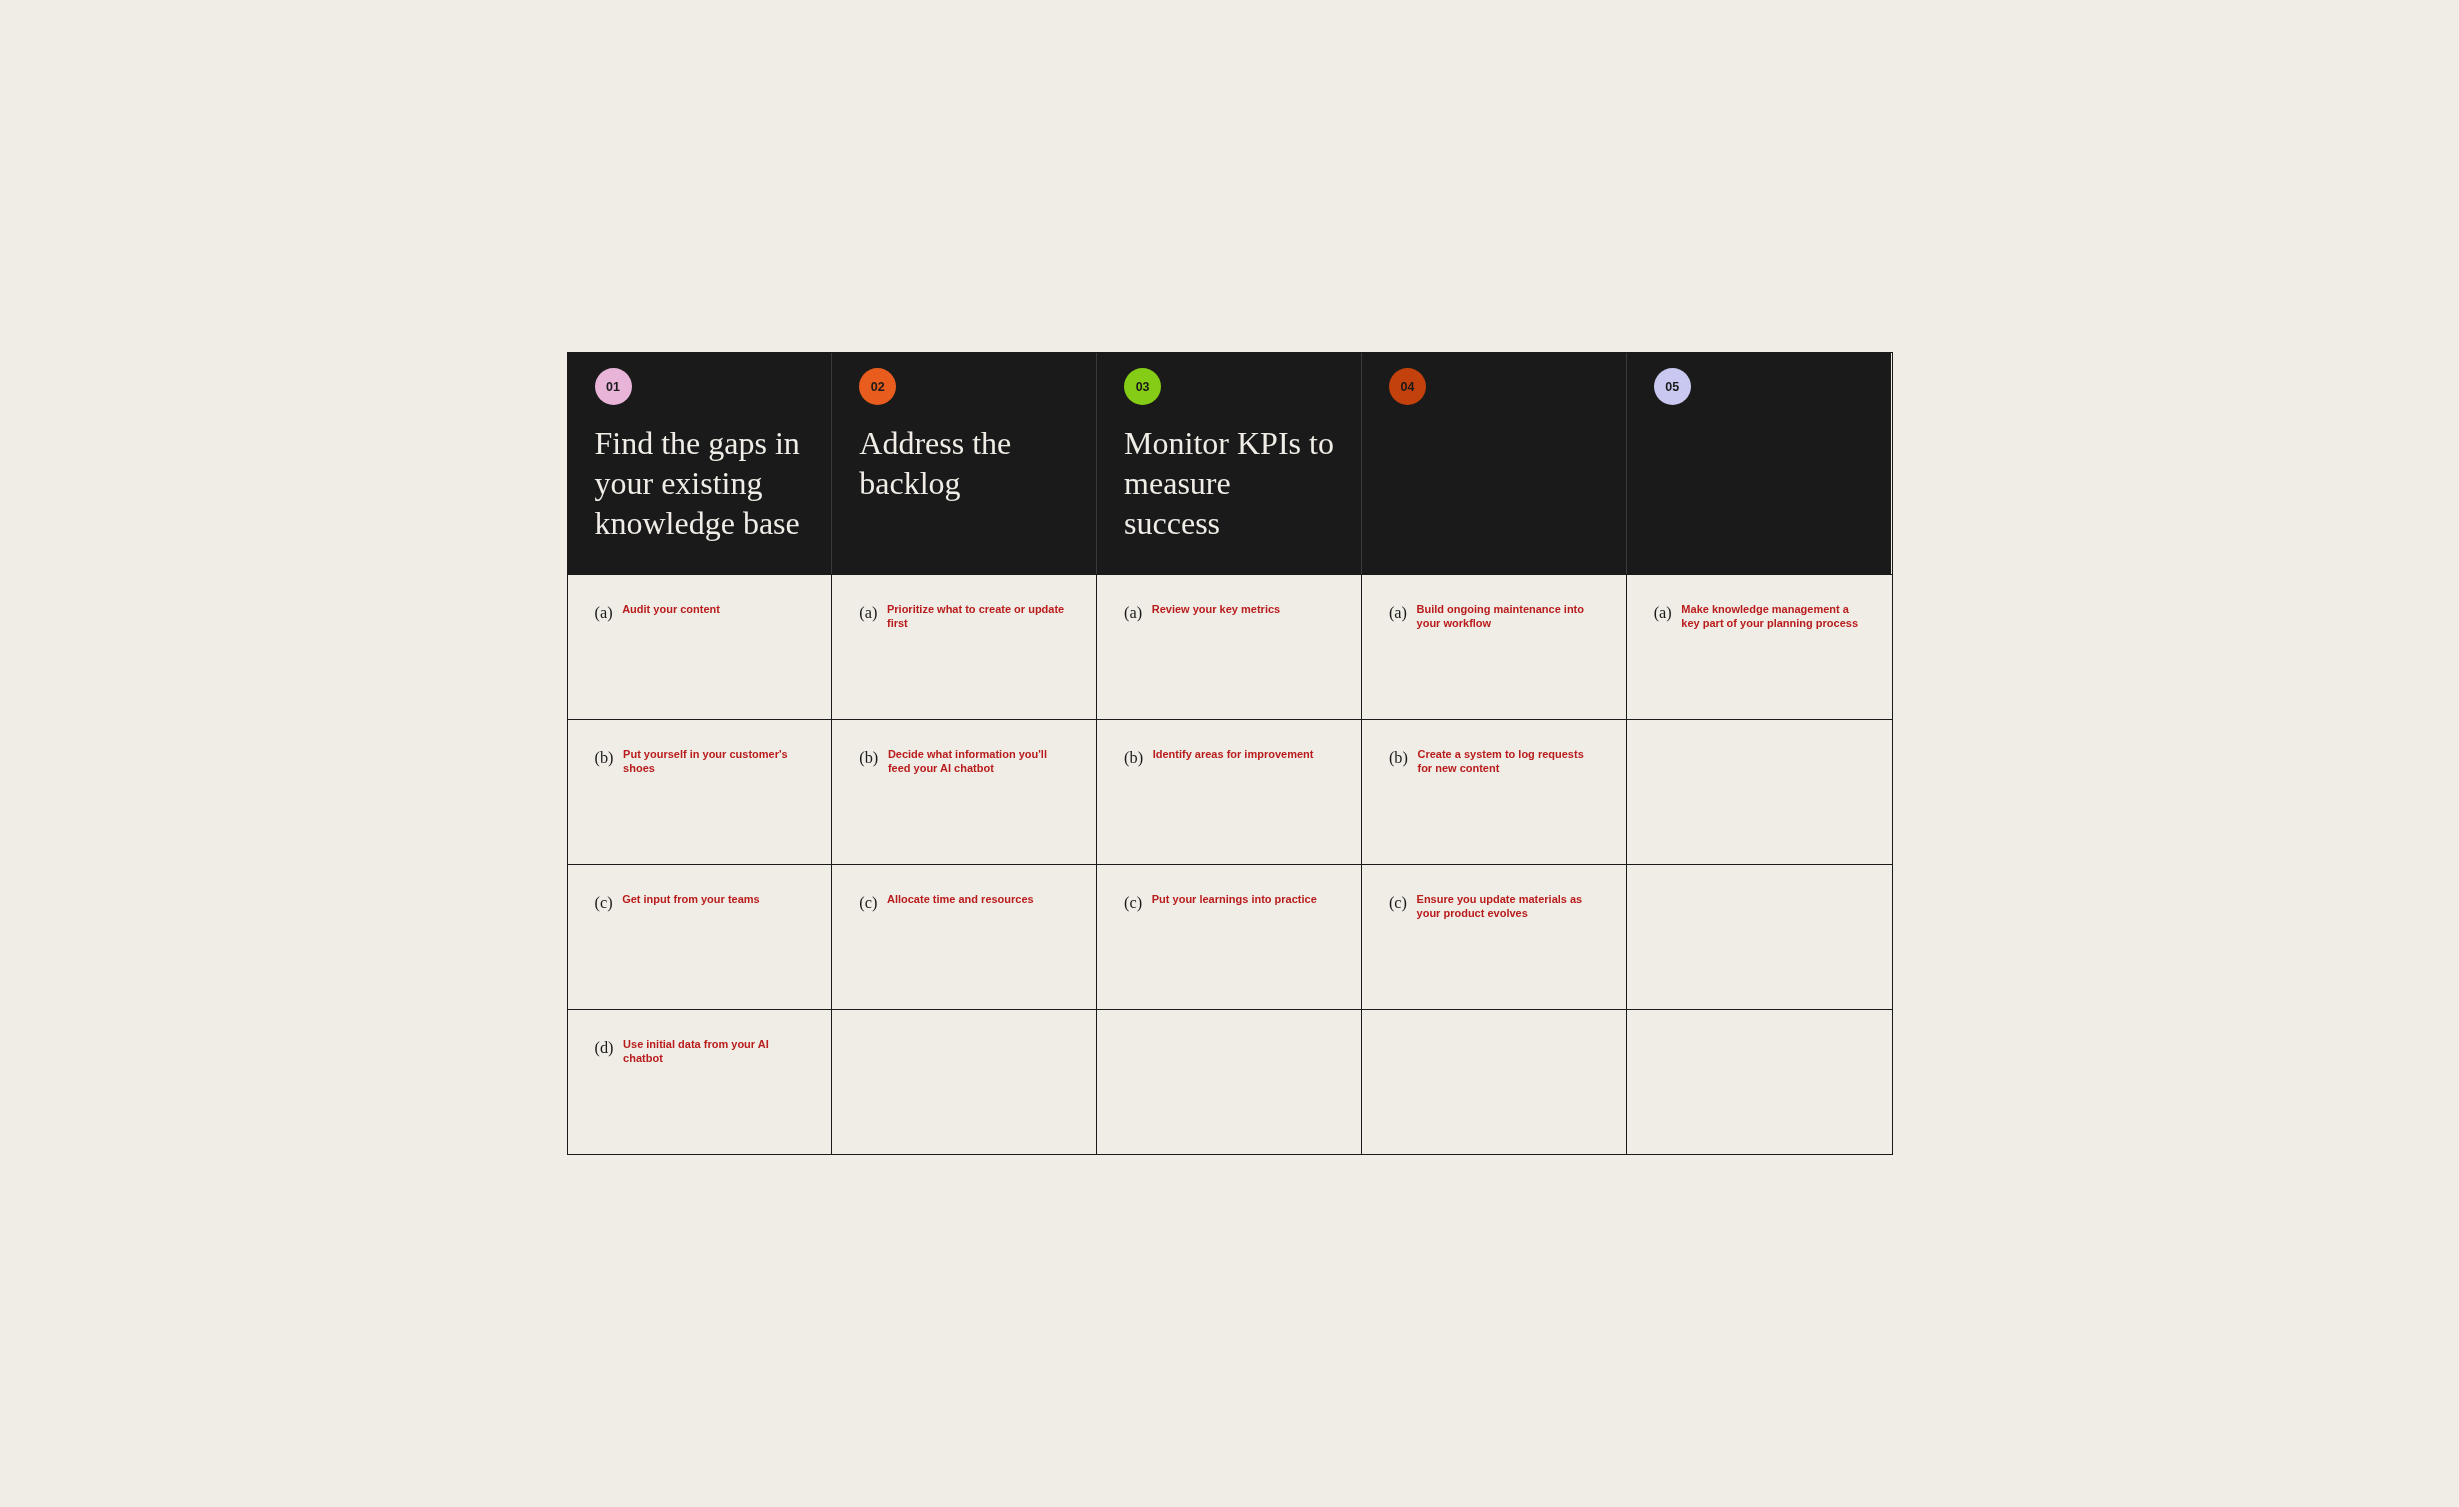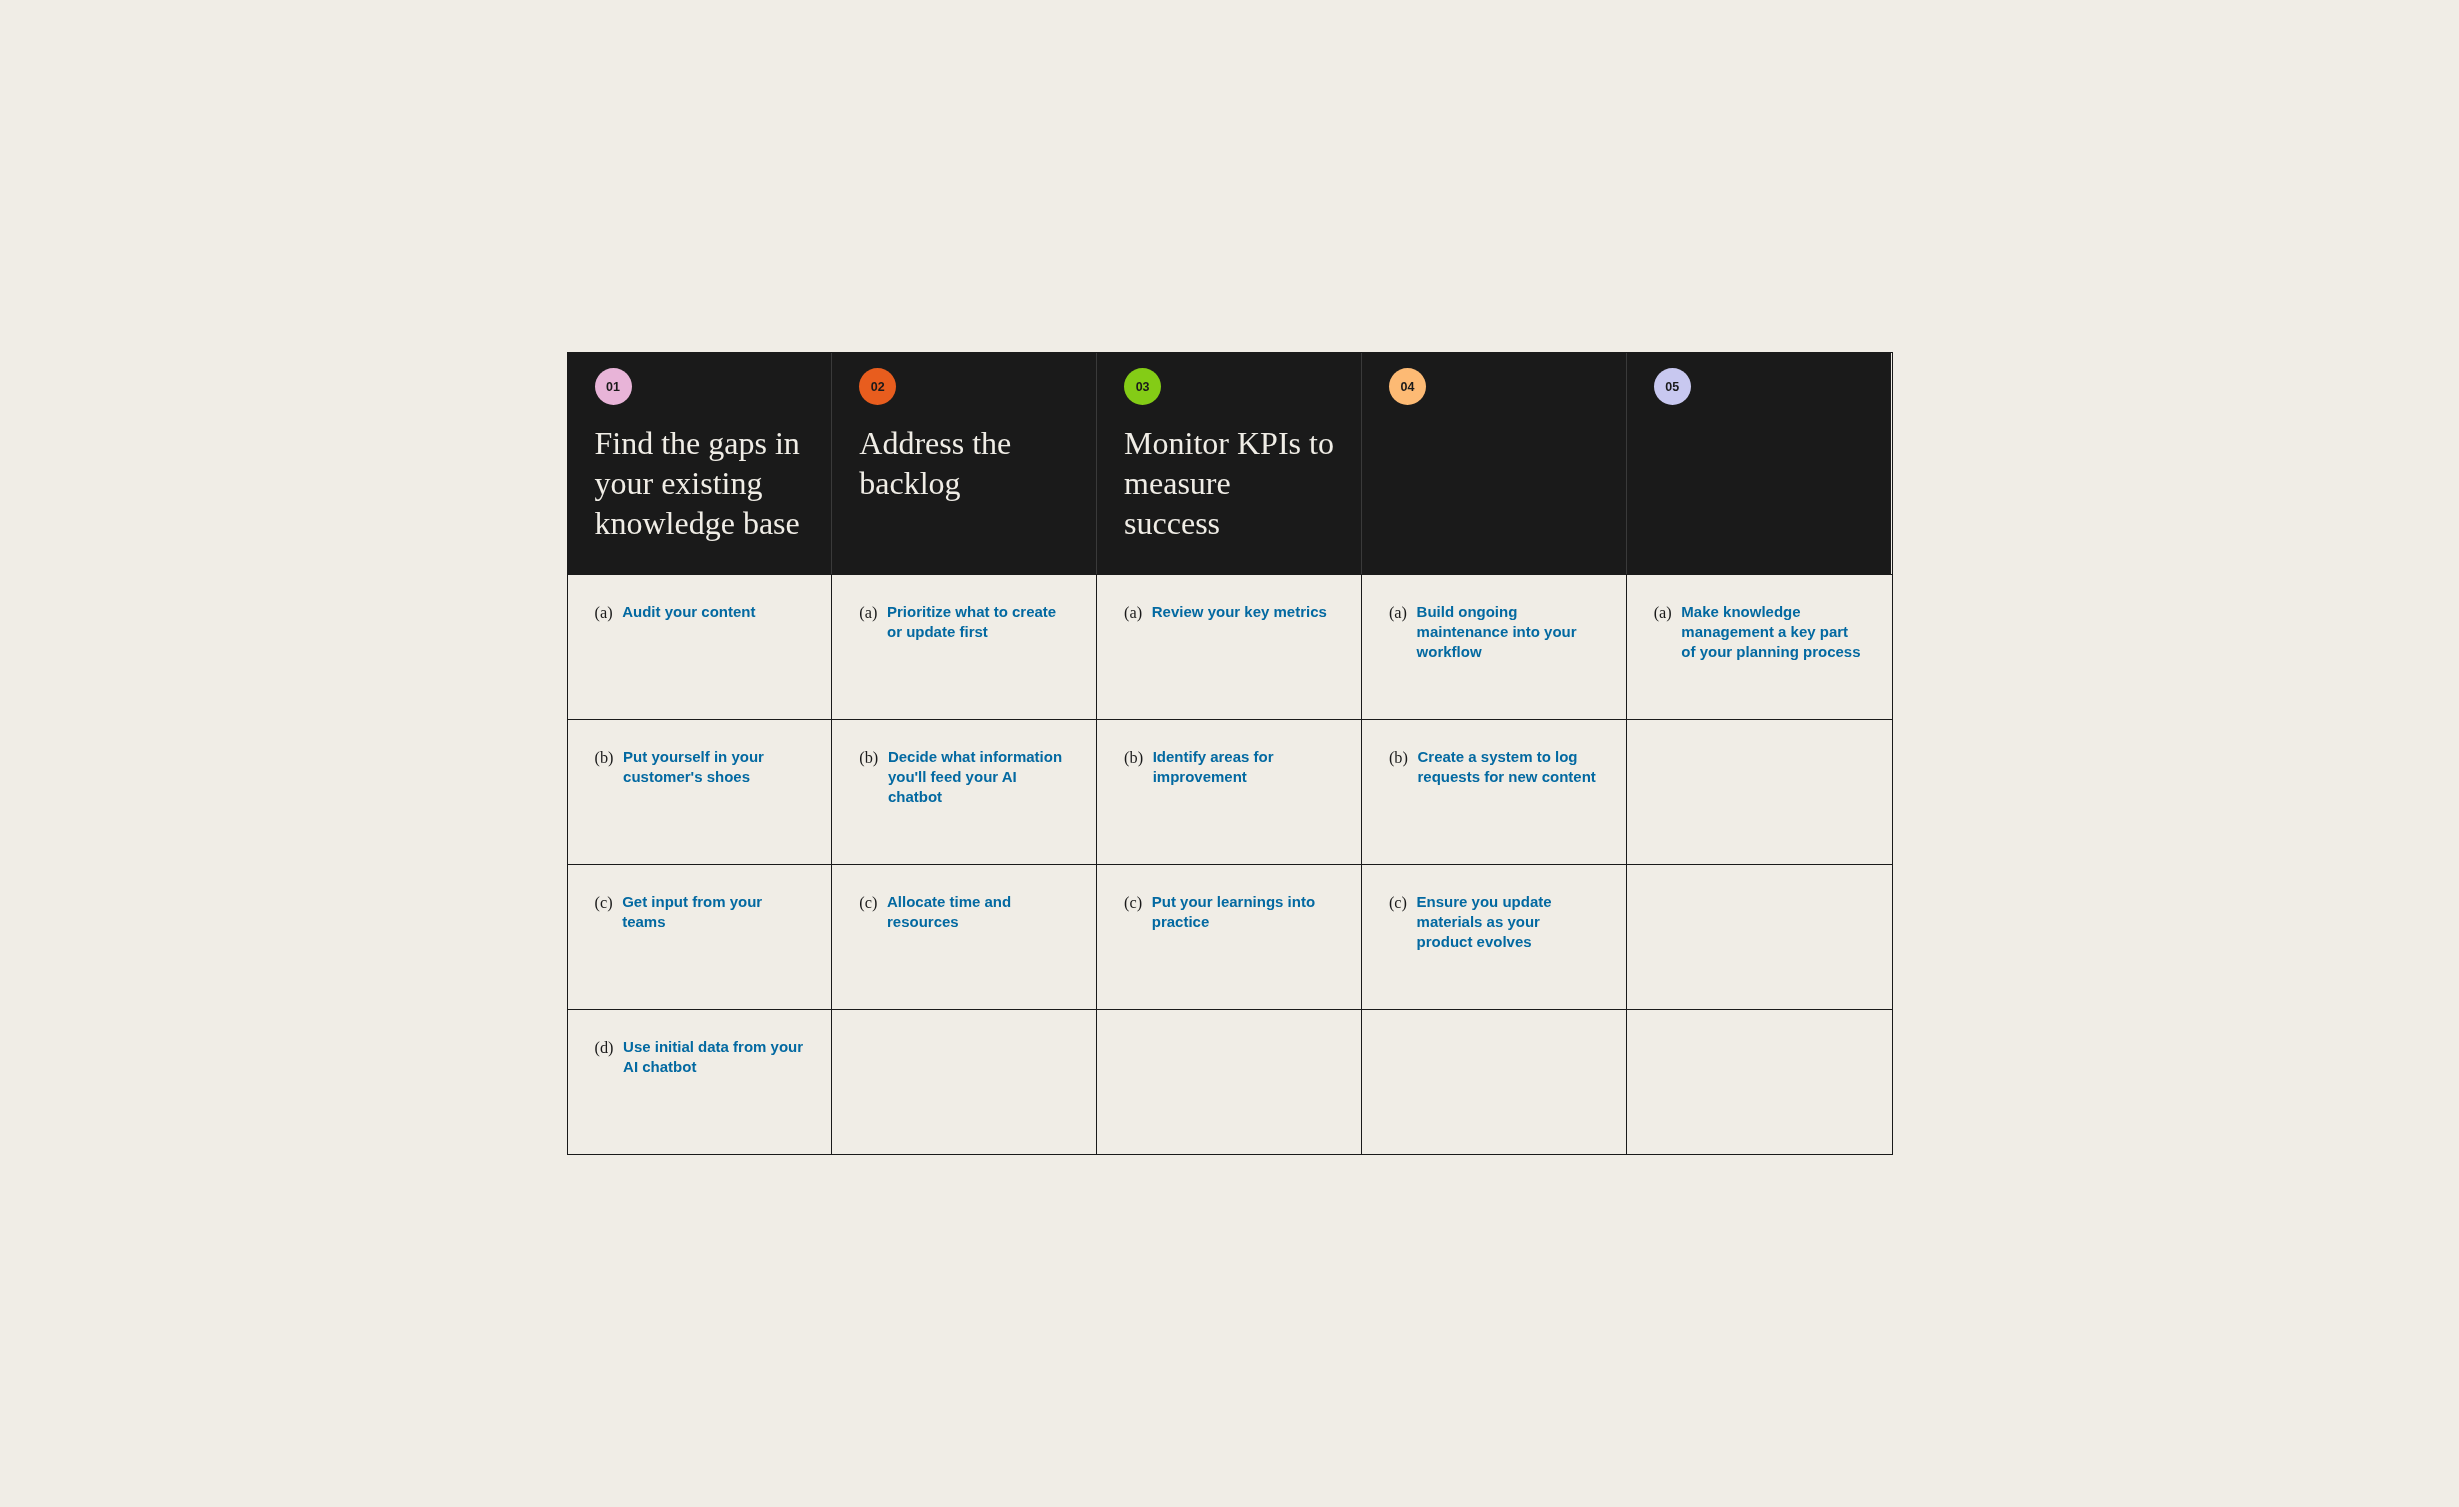--- a/index.html
+++ b/index.html
@@ -96,23 +96,23 @@
     .cell-label {
       font-size: 16.3px;
       font-weight: 400;
       color: #1a1a1a;
       white-space: nowrap;
       padding-top: 1px;
       font-family: 'Georgia', serif;
     }
 
     .cell-text {
-      font-size: 15px;
+      font-size: 11px;
       font-weight: 700;
-      color: #0369a1;
+      color: #b91c1c;
       line-height: 1.35;
       font-family: 'Arial', sans-serif;
     }
 
     .cell-empty {
       background: #f0ede6;
     }
   </style>
 </head>
 <body>
@@ -125,21 +125,21 @@
     </div>
       <div class="col-header">
       <span class="badge" style="background-color: #e85d1e;">02</span>
       <span class="header-title">Address the backlog</span>
     </div>
       <div class="col-header">
       <span class="badge" style="background-color: #84cc16;">03</span>
       <span class="header-title">Monitor KPIs to measure success</span>
     </div>
       <div class="col-header">
-      <span class="badge" style="background-color: #fdba74;">04</span>
+      <span class="badge" style="background-color: #c2410c;">04</span>
     </div>
       <div class="col-header">
       <span class="badge" style="background-color: #c8c8f0;">05</span>
     </div>
     </div>
   <div id="rows-container">
       <div class="data-row">
         <div class="cell">
           <div class="cell-content">
             <span class="cell-label">(a)</span>

